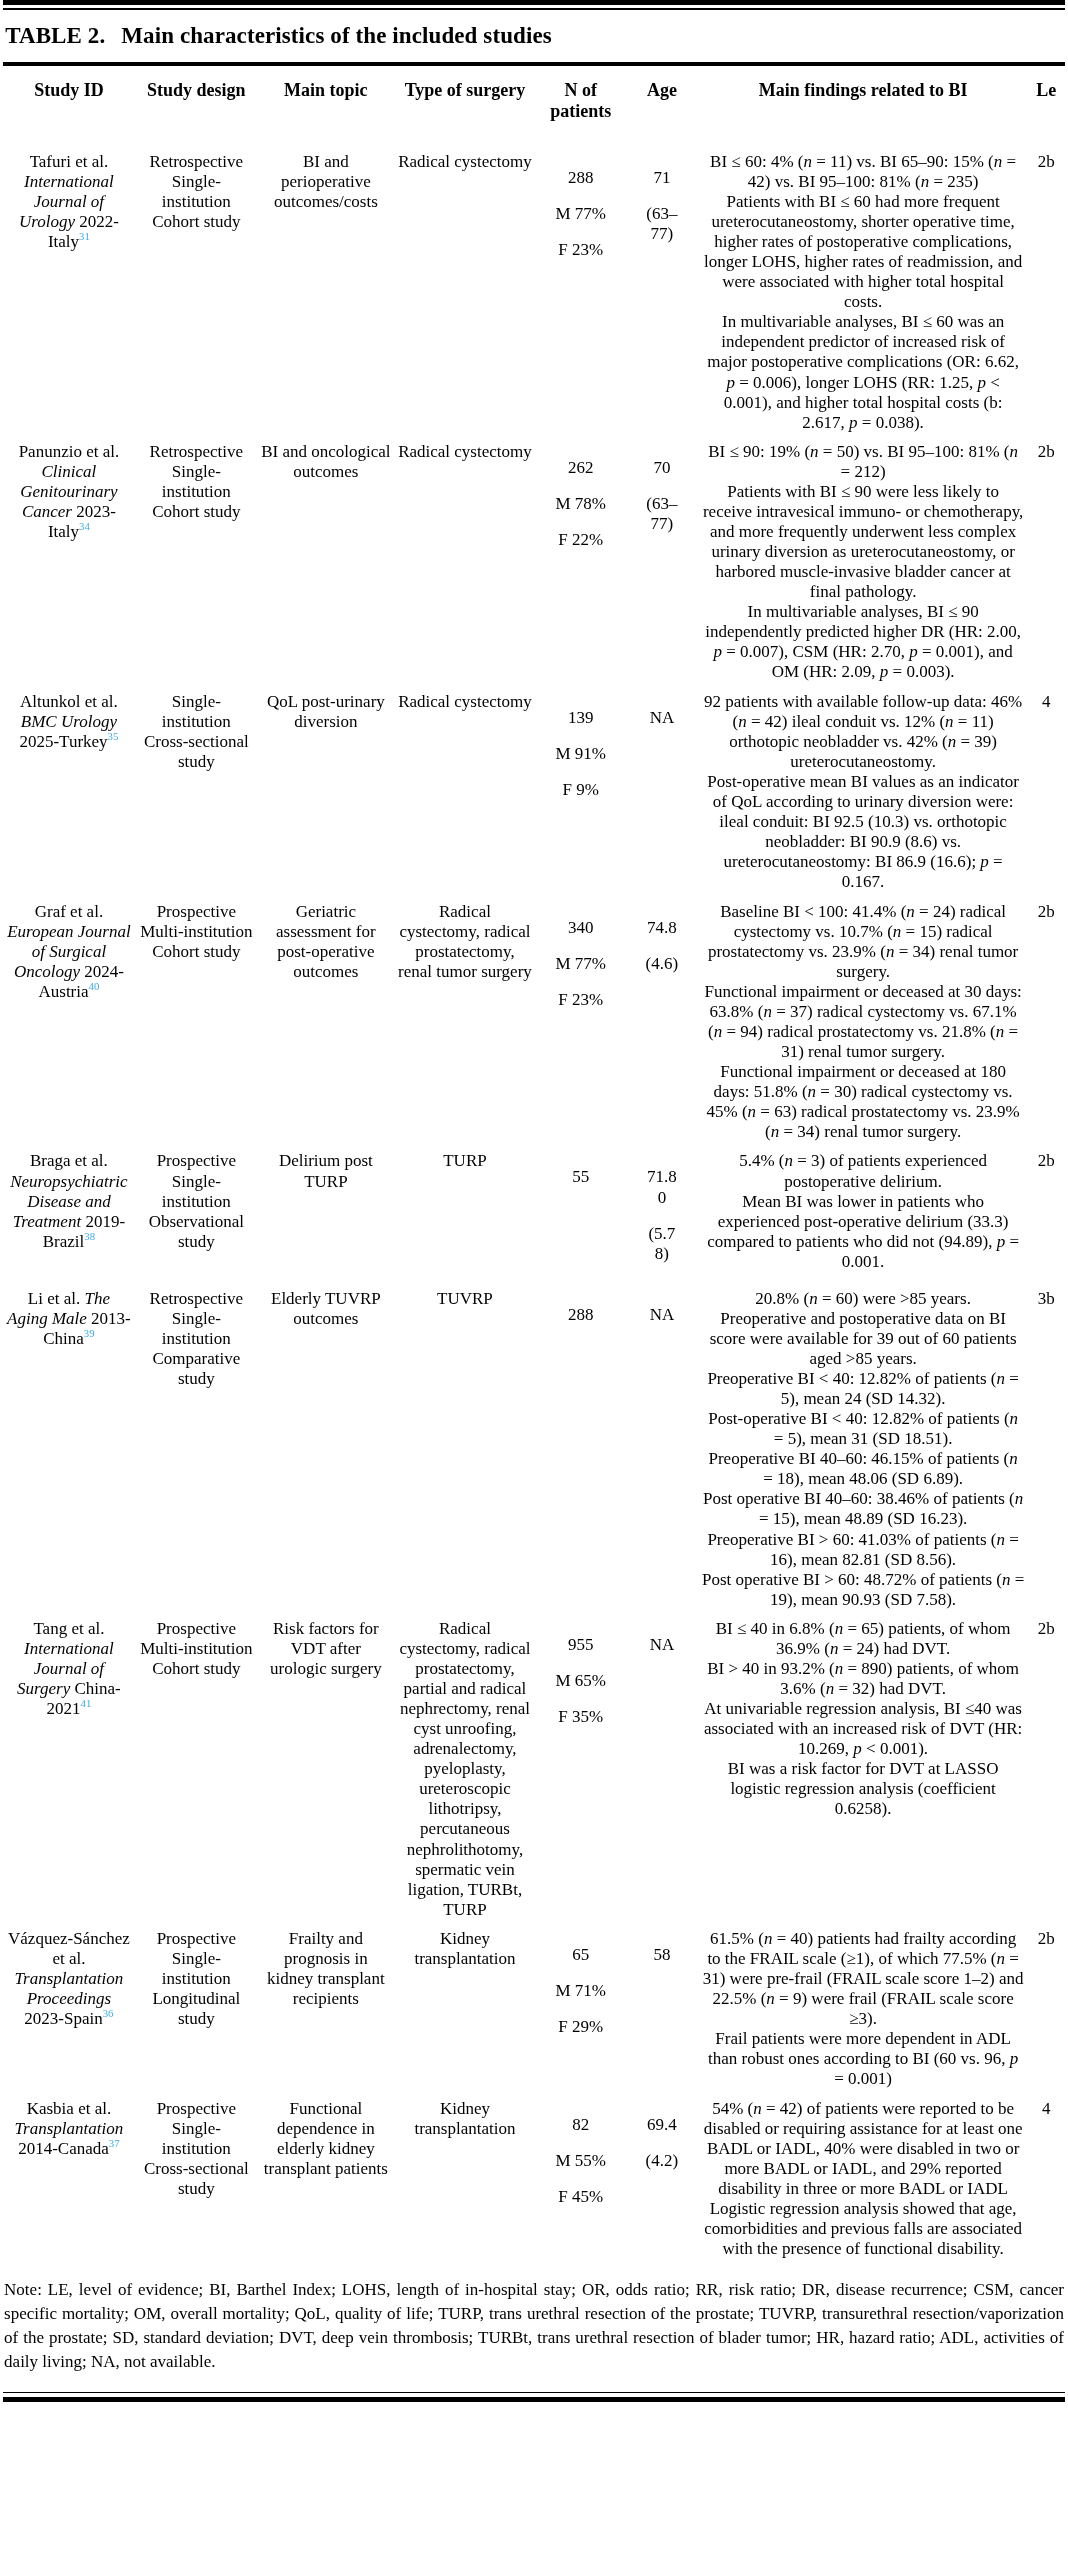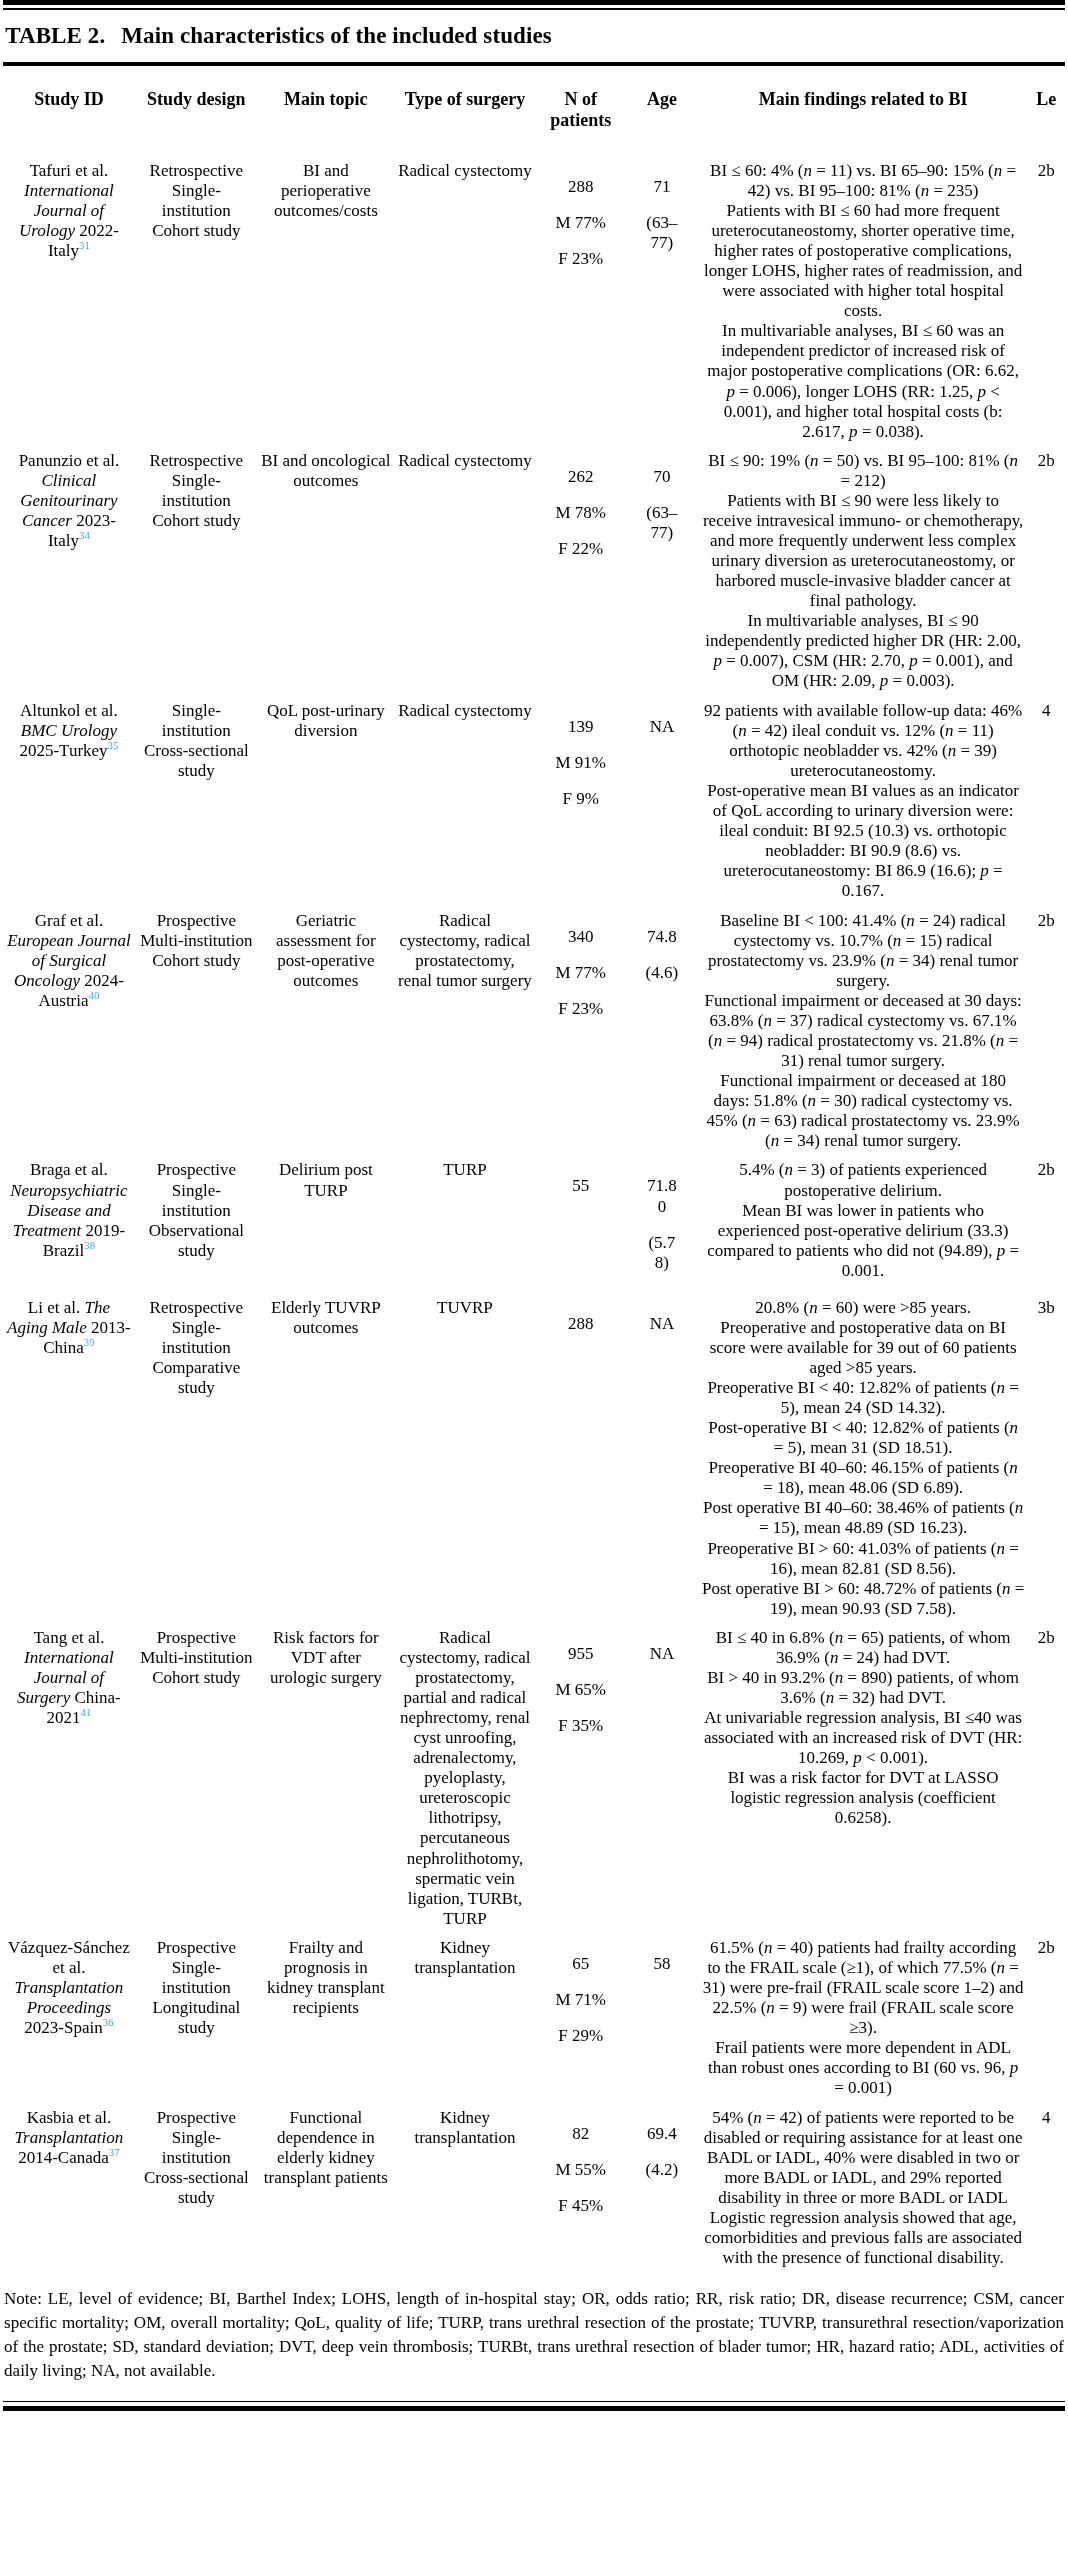--- a/index.html
+++ b/index.html
@@ -49,21 +49,21 @@
     text-align: center;
     font-size: 17px;
     line-height: 1.18;
     padding: 0 3.1px;
     font-weight: normal;
     word-wrap: break-word;
   }
   thead th {
     font-weight: bold;
     font-size: 18px;
-    padding-top: 23px;
+    padding-top: 14px;
     padding-bottom: 20.6px;
   }
   tbody td { padding-top: 9.3px; }
 
   td .journal-name { font-style: italic; text-align: center; }
   sup.citation {
     color: #3FA9E0;
     font-size: 10.8px;
     vertical-align: super;
     line-height: 0;

